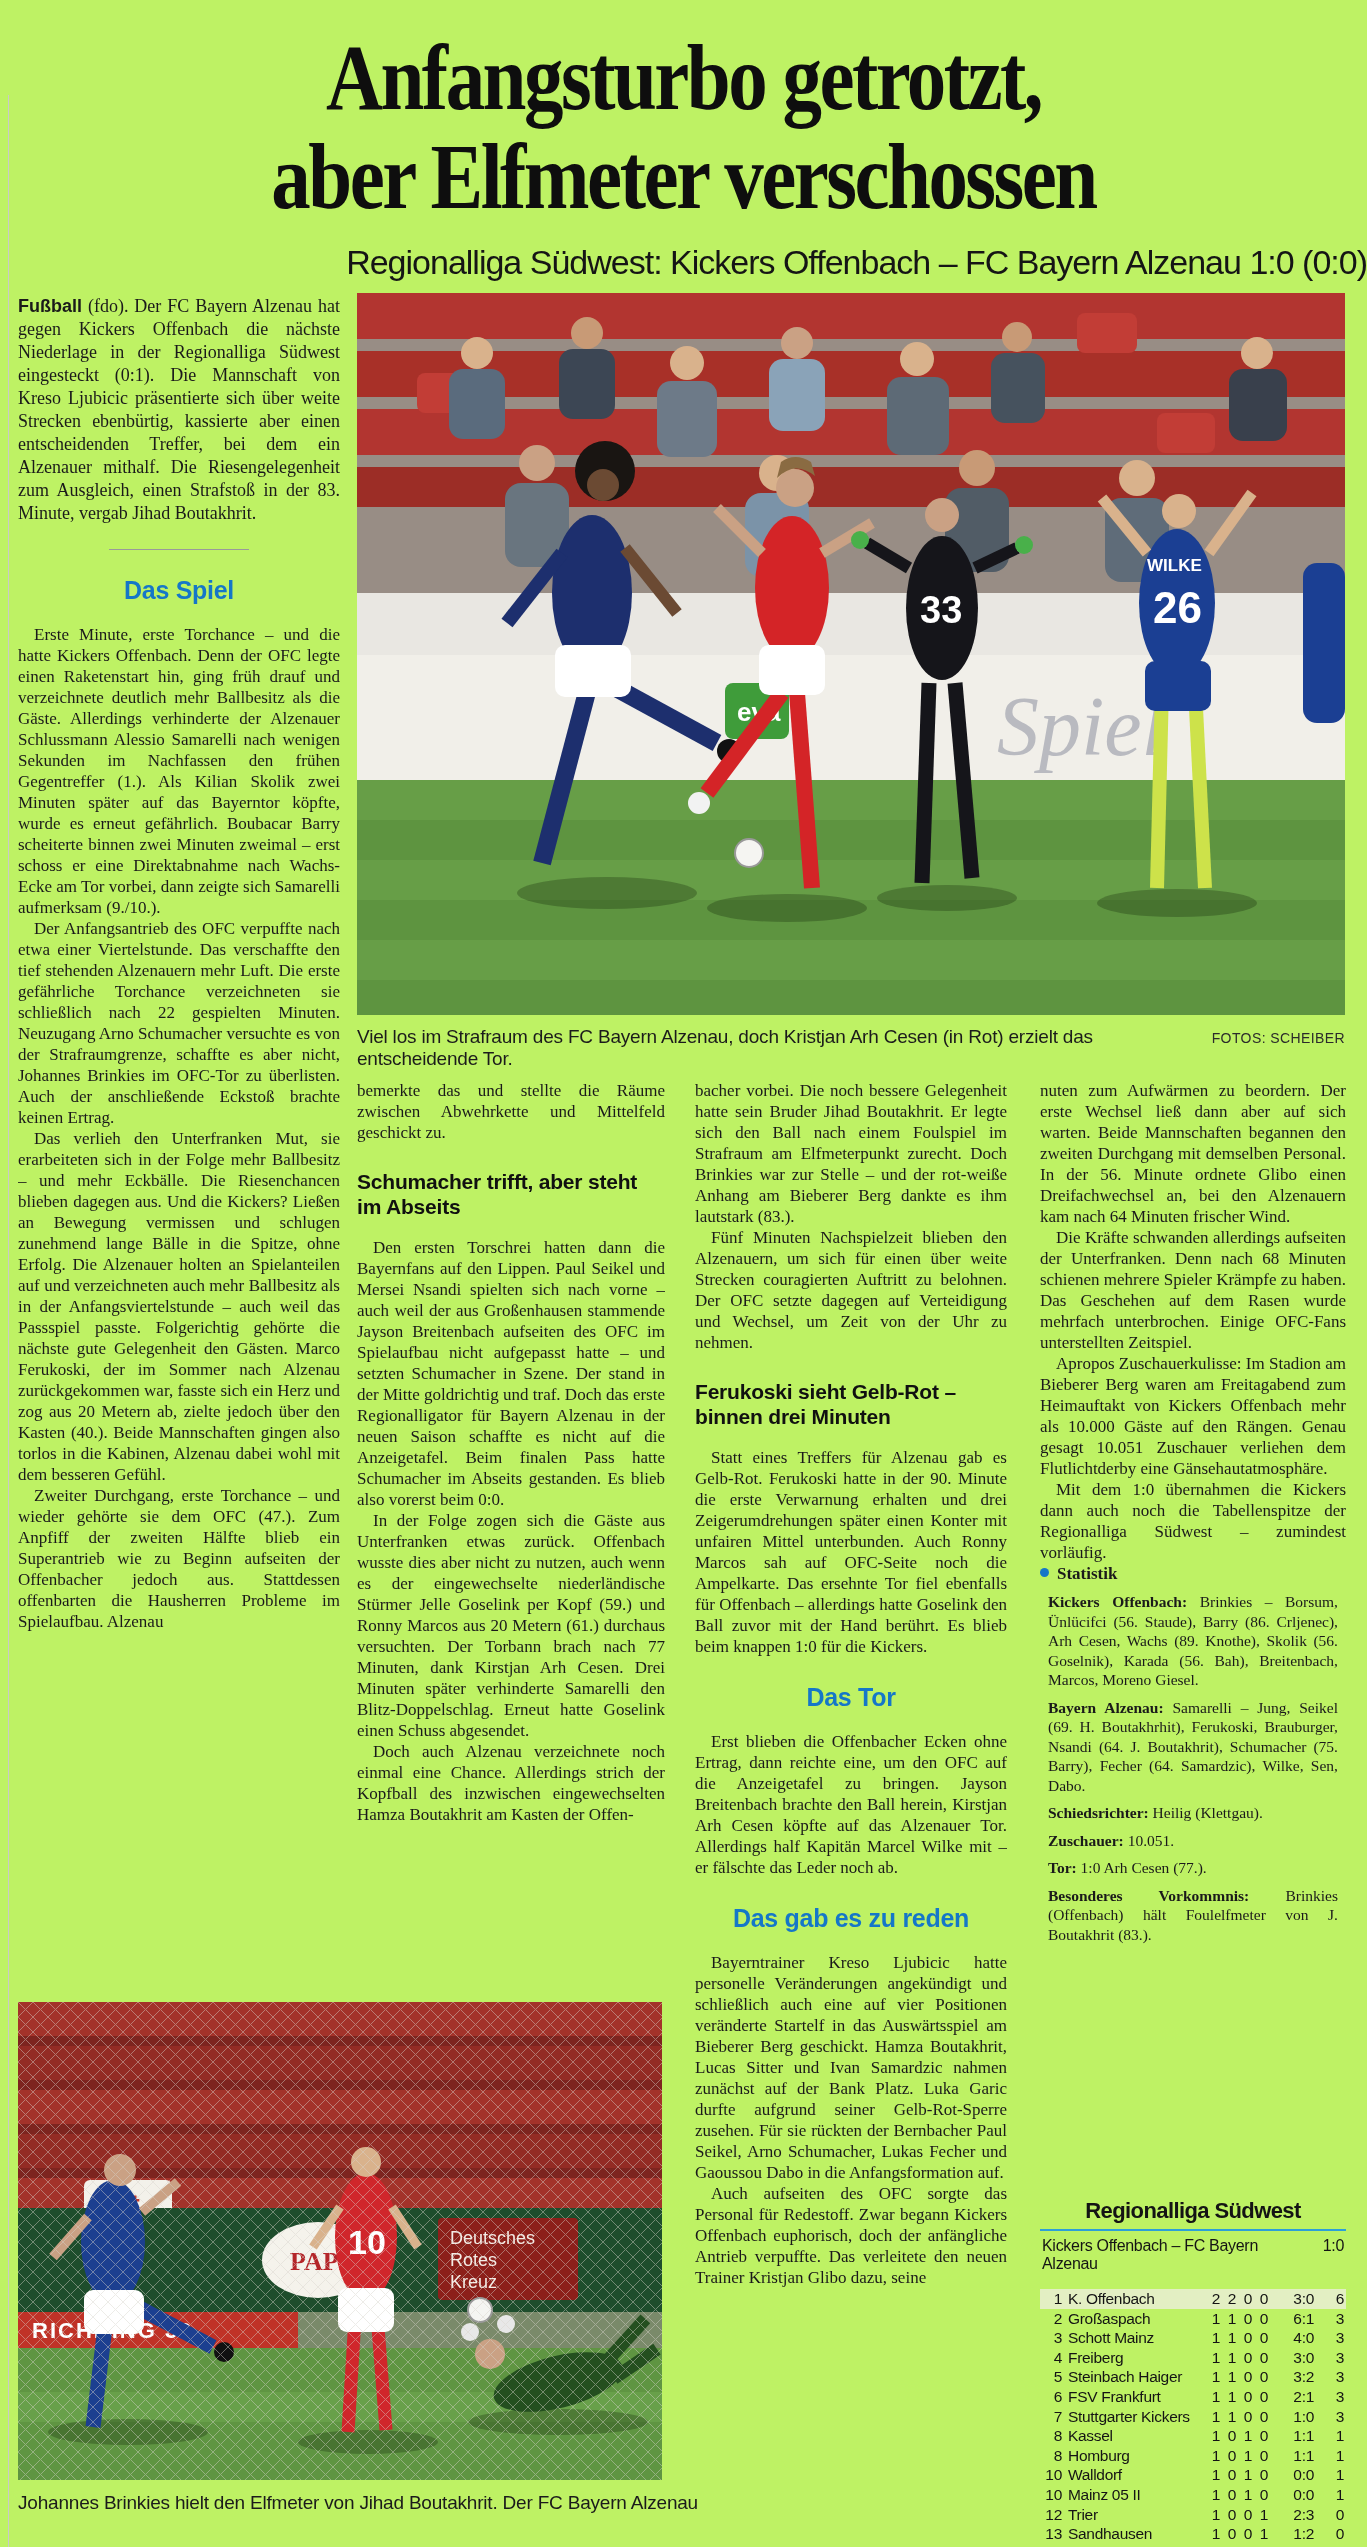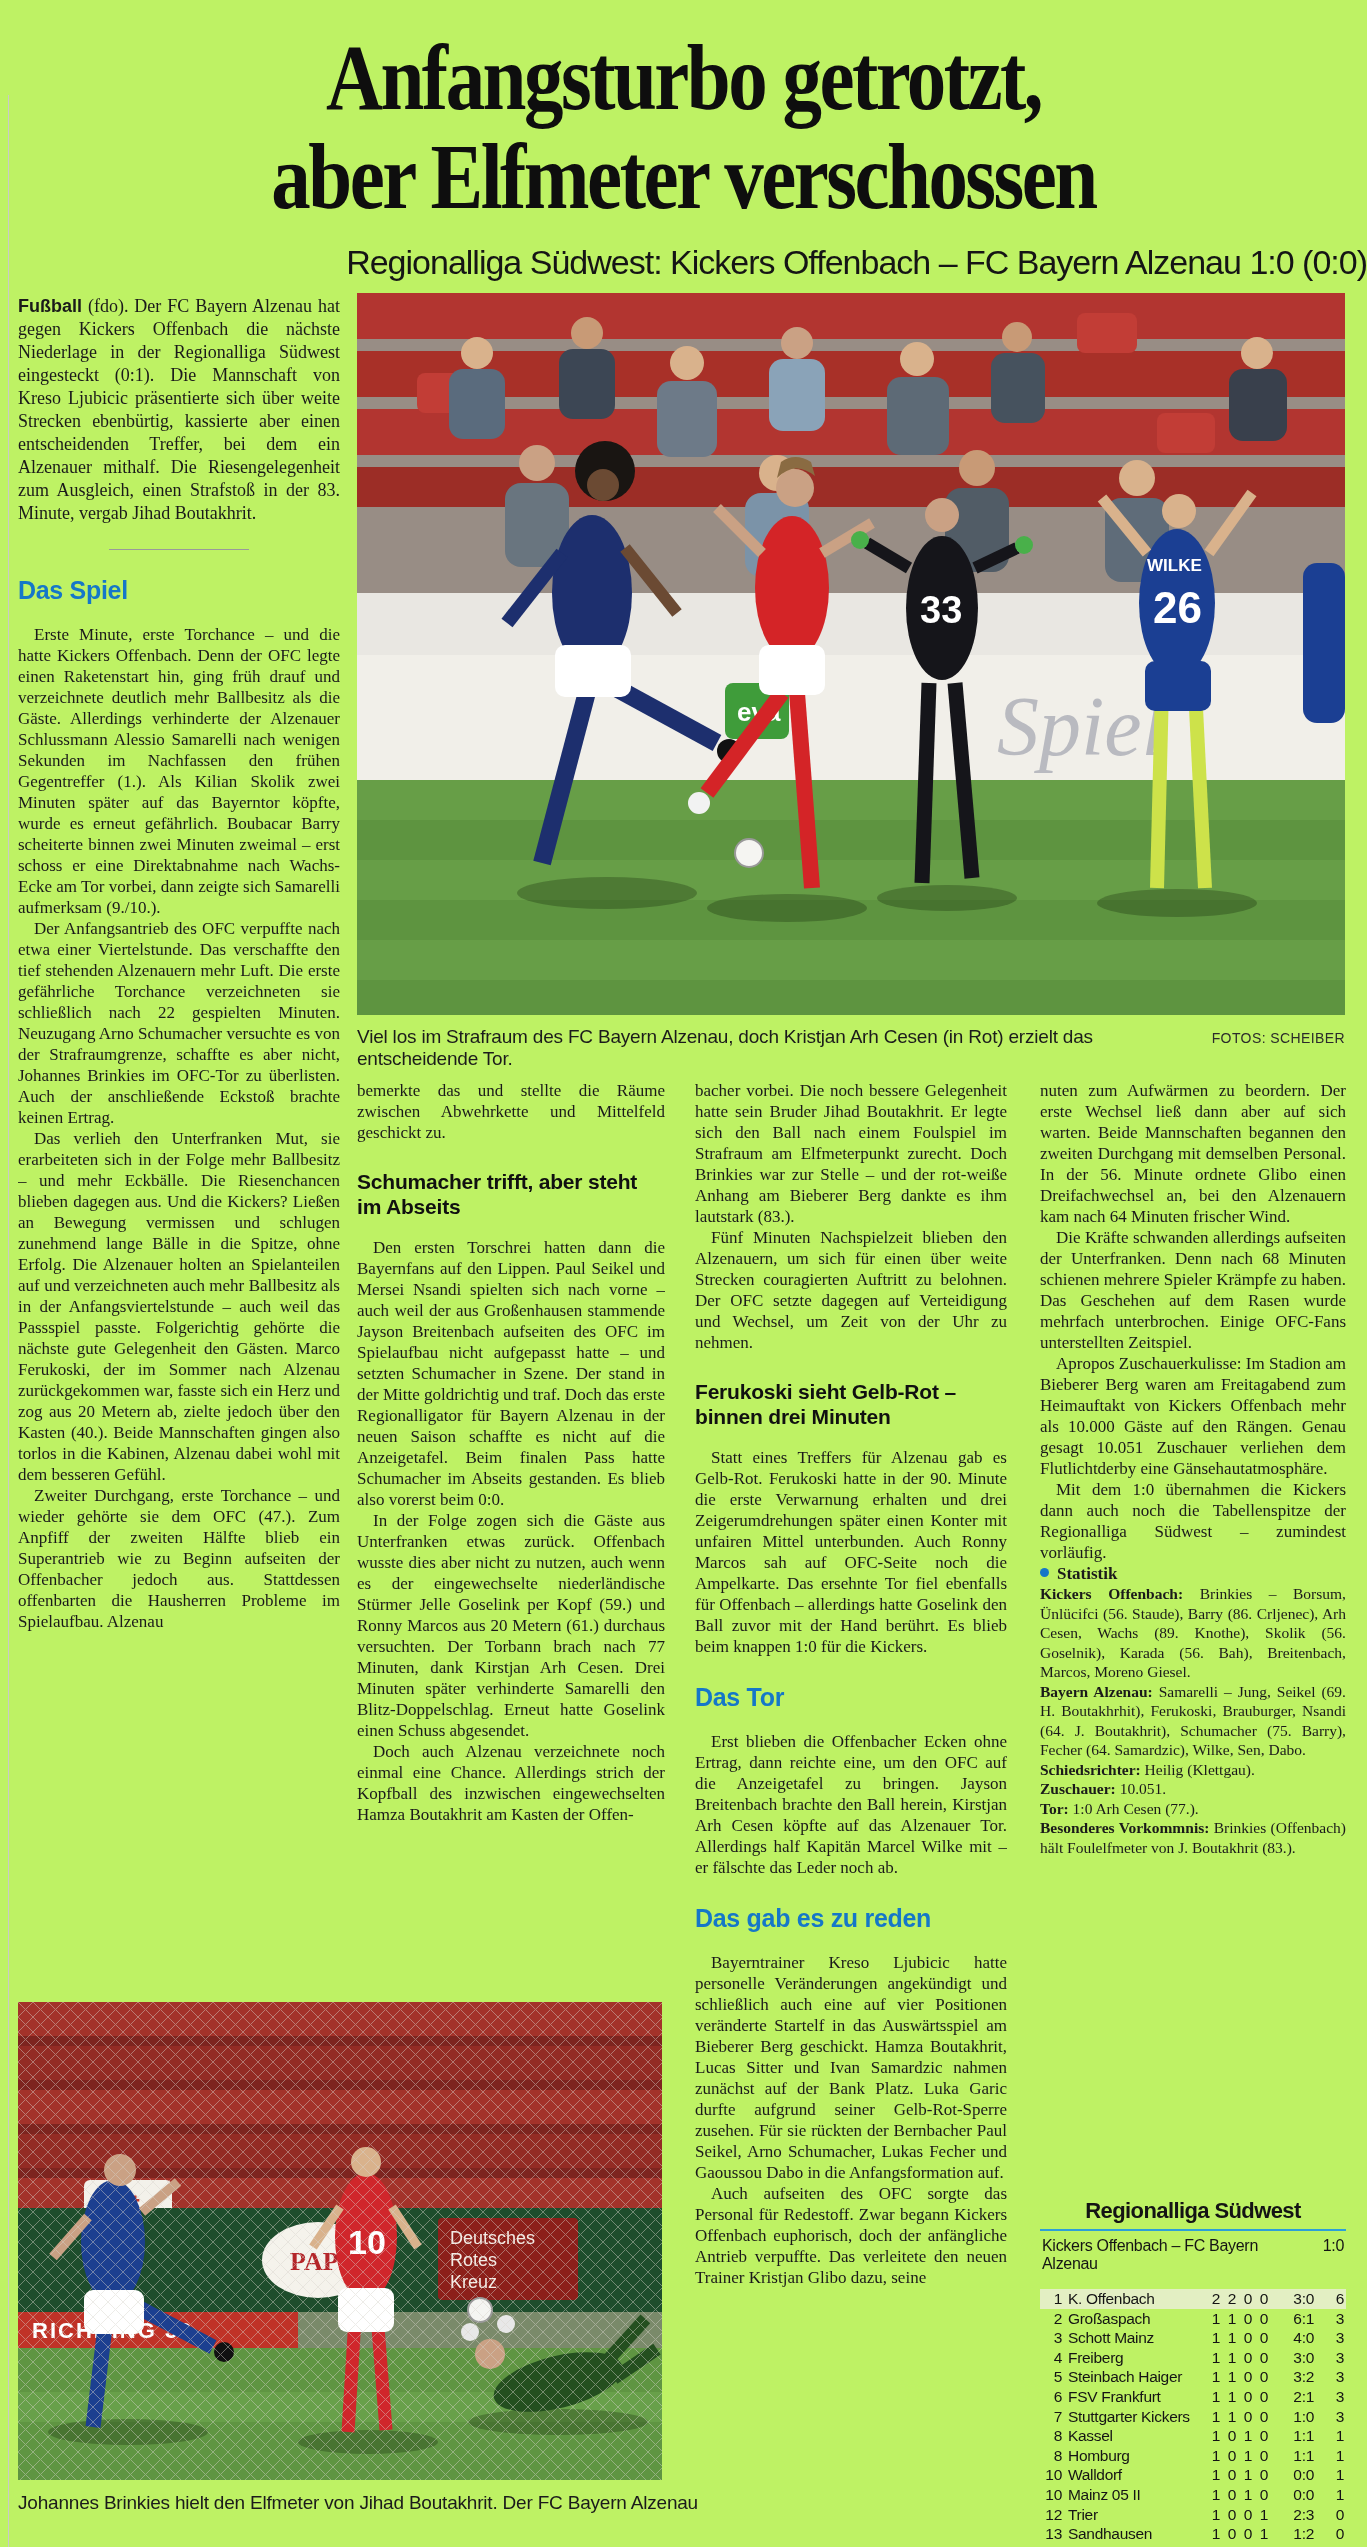--- a/index.html
+++ b/index.html
@@ -11,27 +11,27 @@
   .headline .line{display:block;font-size:94px;line-height:99px;letter-spacing:-3px;transform:scaleX(.84);}
   .subhead{position:absolute;left:0;right:0;top:243px;text-align:right;font-family:Liberation Sans, sans-serif;font-size:34px;letter-spacing:-1px;color:#151515;}
 
   
   .col{position:absolute;font-family:"Liberation Serif",serif;font-size:17px;line-height:21px;text-align:justify;overflow:hidden;}
   .col p{margin:0;text-indent:16px;}
   .col p.cont{text-indent:0;}
   .lead{font-size:18px;line-height:23px;}
   .lead b{font-family:"Liberation Sans",sans-serif;font-weight:700;}
   .rule{width:140px;border-top:1px solid #9a9a9a;margin:24px auto 20px;}
-  .blueheading{font-family:"Liberation Sans",sans-serif;font-weight:700;font-size:25px;line-height:28px;color:#1577c8;text-align:left;text-indent:0;margin:26px 0 20px;letter-spacing:-.3px;}
+  .blueheading{font-family:"Liberation Sans",sans-serif;font-weight:700;font-size:25px;line-height:28px;color:#1577c8;text-align:center;text-indent:0;margin:26px 0 20px;letter-spacing:-.3px;}
   .bheading{font-family:"Liberation Sans",sans-serif;font-weight:700;font-size:21px;line-height:25px;color:#101010;text-align:left;text-indent:0;margin:26px 0 18px;letter-spacing:-.2px;}
 
   
   .stat-head{margin:12px 0 2px;text-indent:0 !important;font-weight:400;}
   .dot{display:inline-block;width:9px;height:9px;border-radius:50%;background:#1577c8;margin-right:8px;vertical-align:2px;}
-  .stats p{margin:0;text-indent:0;font-size:15.5px;line-height:19.5px;}
+  .stats p{margin:8px;text-indent:0;font-size:15.5px;line-height:19.5px;}
 
   
   .caption{position:absolute;font-family:"Liberation Sans",sans-serif;font-size:19px;color:#1b1b1b;letter-spacing:-.2px;}
   .credit{float:right;font-size:14px;letter-spacing:.4px;color:#2b2b2b;margin-top:4px;}
   .caption2{white-space:nowrap;overflow:hidden;}
 
   
   .photo{position:absolute;overflow:hidden;background:#7a8a6a;}
   .photo svg{display:block;}
 

